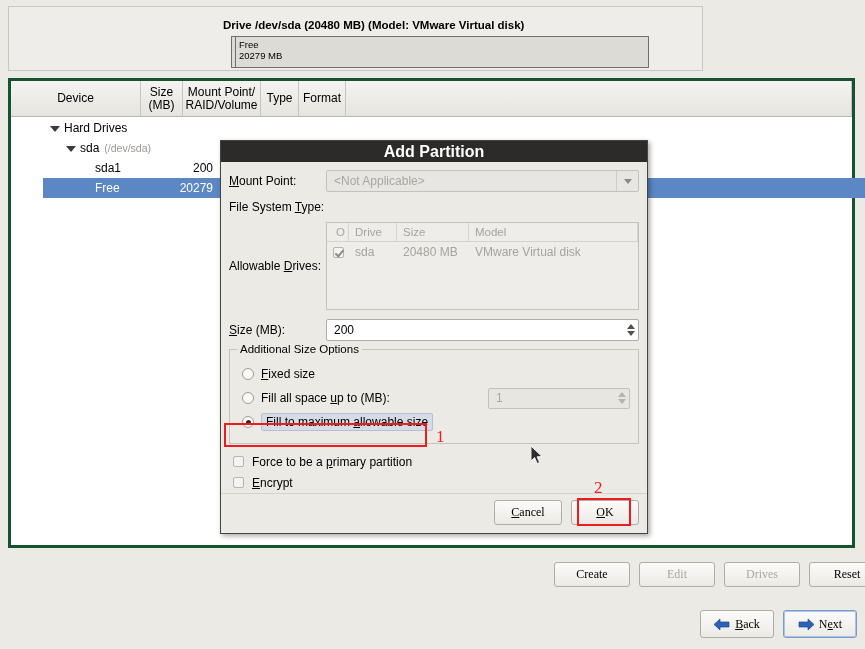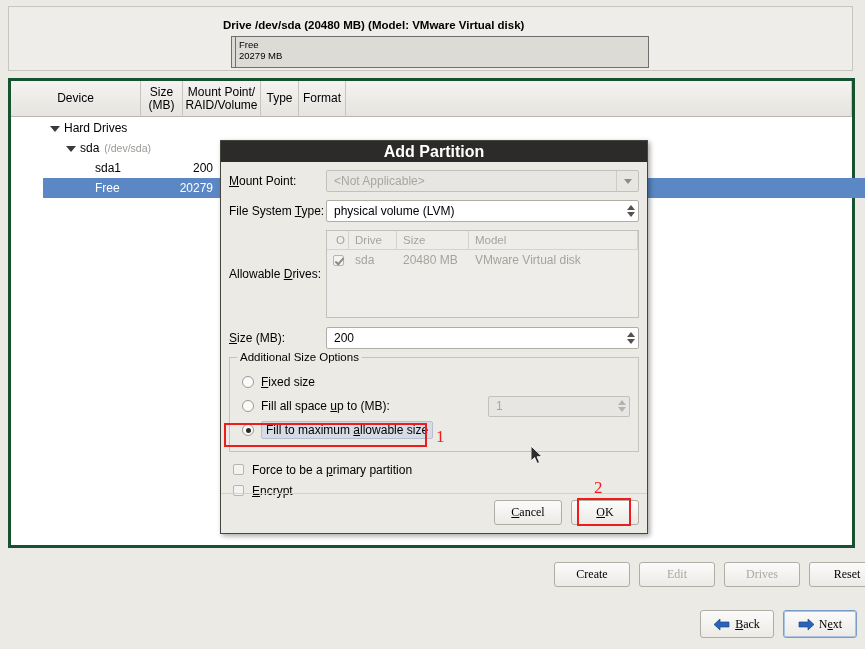--- a/index.html
+++ b/index.html
@@ -12,21 +12,21 @@
     font-family: "Liberation Sans", sans-serif;
     font-size: 12px;
     color: #000000;
     overflow: hidden;
     background: #eceae5;
   }
   
   .drive-panel {
     position: absolute;
     left: 8px; top: 6px;
-    width: 845px; height: 65px;
+    width: 695px; height: 65px;
     background: #eeedea;
     border: 1px solid #c9c6c0;
     box-sizing: border-box;
   }
   .drive-title {
     position: absolute;
     left: 214px; top: 12px;
     font-size: 11.5px;
     font-weight: bold;
     color: #000;
@@ -563,27 +563,20 @@
       <div class="combo disabled">
         <span>&lt;Not Applicable&gt;</span>
         <span class="combo-arrow">
             <span class="chev-down"></span>
           </span>
       </div>
     </div>
 
     <div class="field-row">
       <div class="field-label">File System <u class="acc">T</u>ype:</div>
-      <div class="combo">
-        <span>physical volume (LVM)</span>
-        <span class="spin-arrows">
-          <span class="spin-up"></span>
-            <span class="spin-dn"></span>
-        </span>
-      </div>
     </div>
 
     <div class="drives-row">
       <div class="field-label">Allowable <u class="acc">D</u>rives:</div>
       <div class="drives-box">
         <div class="drives-head">
           <div class="dh dh-check">O</div>
           <div class="dh dh-drive">Drive</div>
           <div class="dh dh-size">Size</div>
           <div class="dh dh-model">Model</div>

